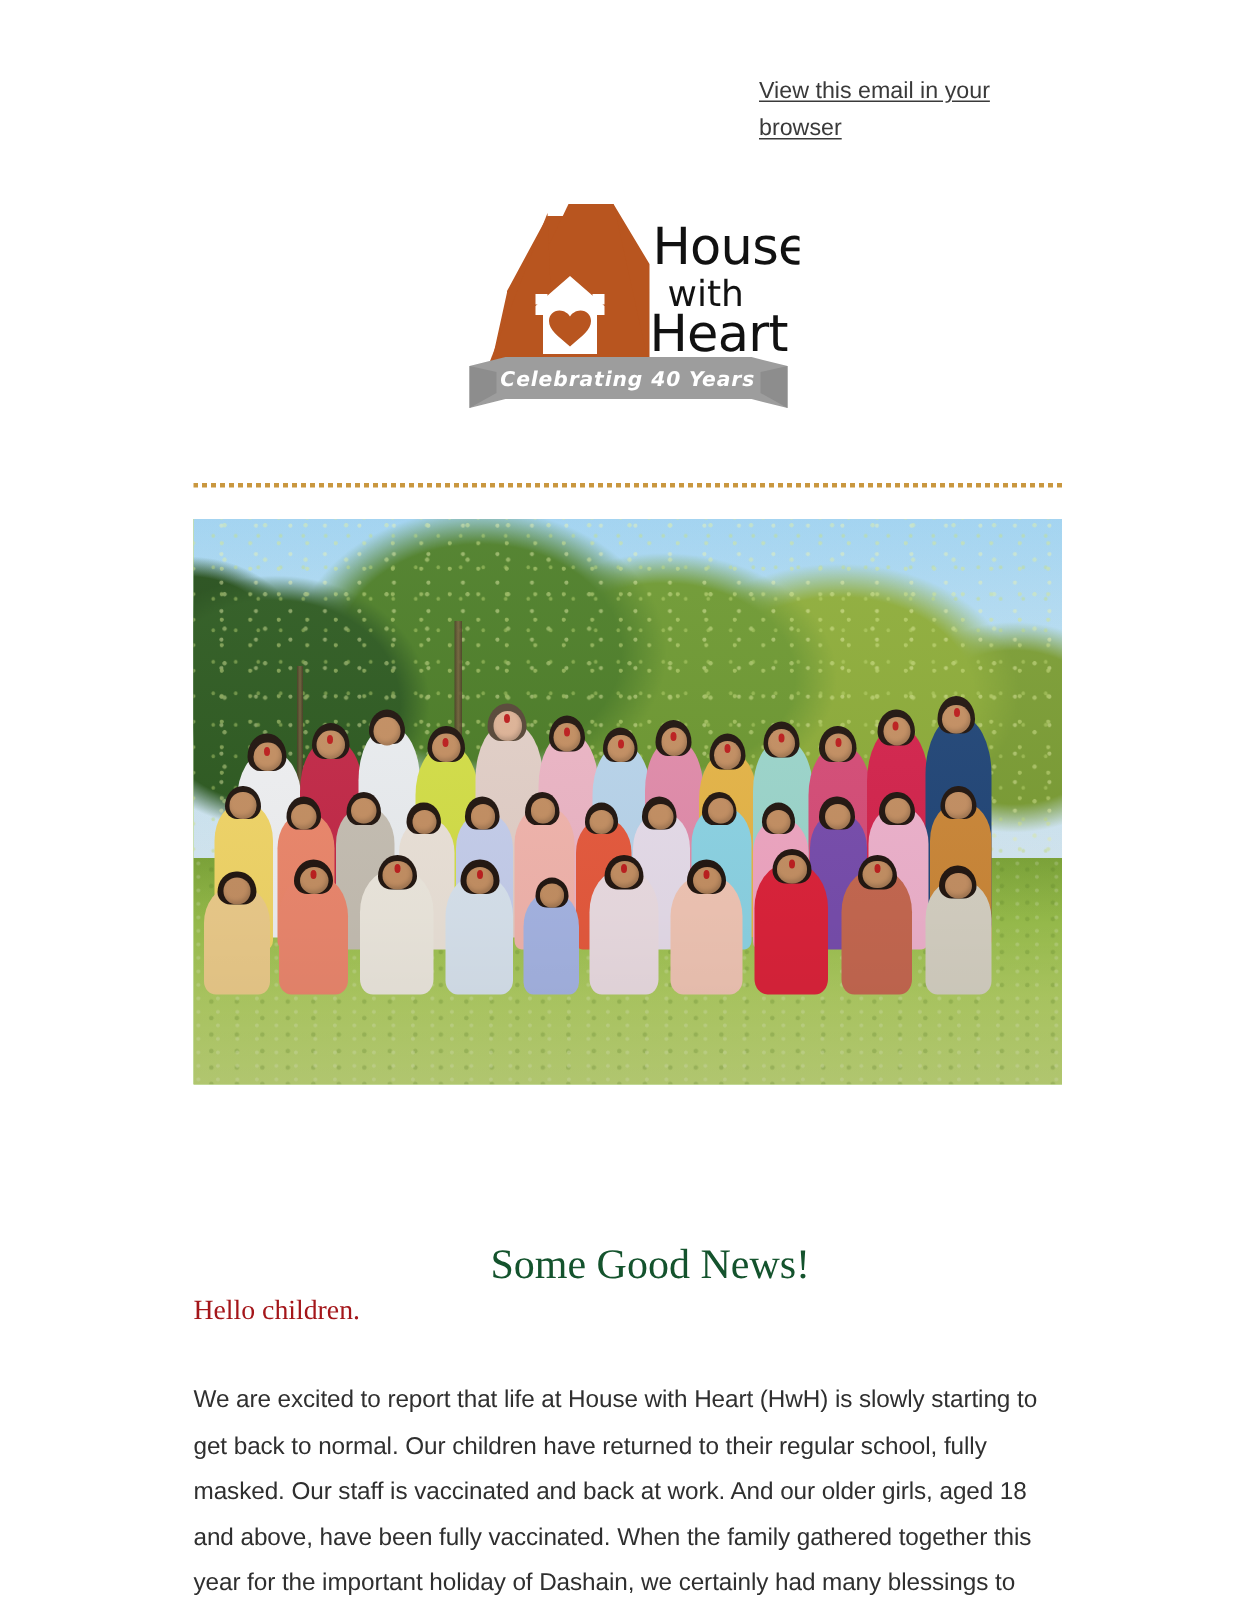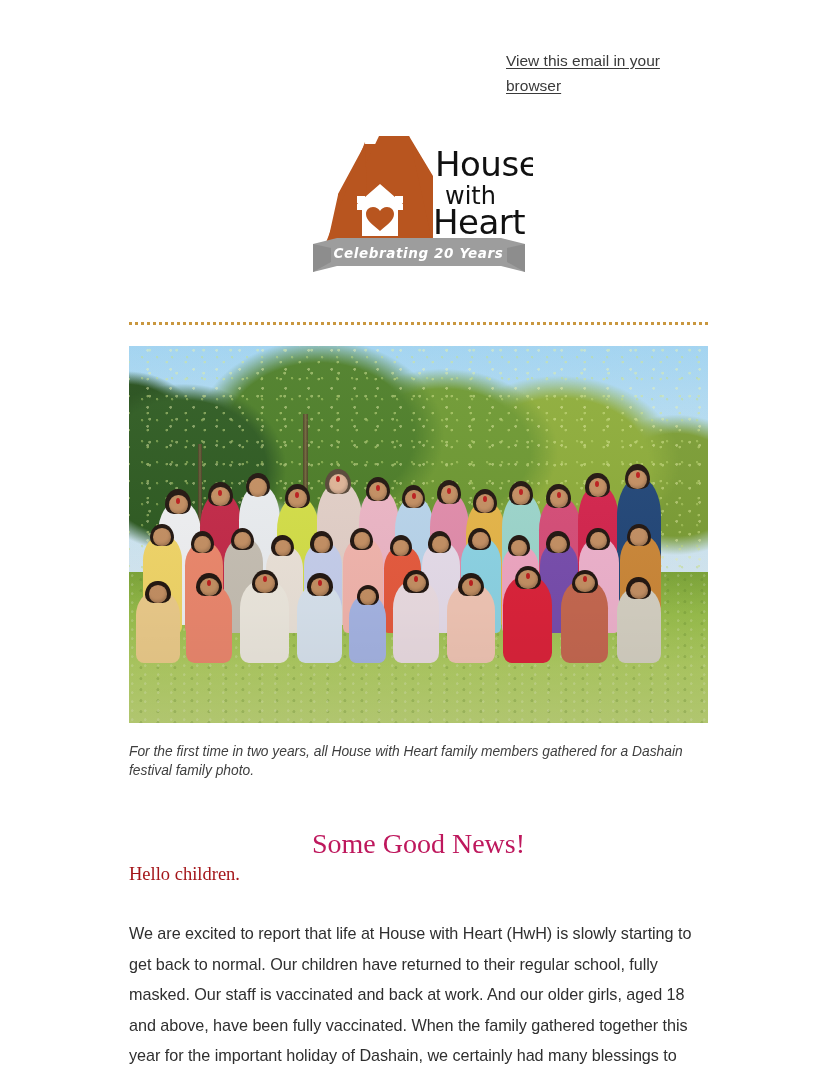--- a/index.html
+++ b/index.html
@@ -202,28 +202,28 @@
     font-family: "Liberation Sans", sans-serif;
     font-size: 13.8px;
     font-style: italic;
     line-height: 19px;
     color: #3f3f3f;
   }
 
   
   .headline {
     position: absolute;
-    left: 129px;
+    left: 144px;
     top: 808px;
     width: 579px;
     text-align: center;
     font-family: "Liberation Serif", serif;
     font-size: 28px;
     line-height: 34px;
-    color: #be185d;
+    color: #14532d;
     font-weight: 400;
   }
 
   
   .greeting {
     position: absolute;
     left: 129px;
     top: 862px;
     width: 579px;
     font-family: "Liberation Serif", serif;
@@ -271,21 +271,21 @@
                  C76 77 79 75 82 75 C86 75 89 78 89 82 C89 88 83 92 75 99 Z" fill="#b8551f"></path>
 
         <path d="M8 112 L32 106 L196 106 L220 112 L220 140 L196 134 L32 134 L8 140 Z" fill="#9d9d9d"></path>
         <path d="M8 112 L26 116 L26 130 L8 140 Z" fill="#8d8d8d"></path>
         <path d="M220 112 L202 116 L202 130 L220 140 Z" fill="#8d8d8d"></path>
 
         <text x="130" y="44" font-family="DejaVu Sans, sans-serif" font-size="34" fill="#111111" letter-spacing="-0.5">House</text>
         <text x="140" y="72" font-family="DejaVu Sans, sans-serif" font-size="24" fill="#111111">with</text>
         <text x="128" y="102" font-family="DejaVu Sans, sans-serif" font-size="34" fill="#111111" letter-spacing="-0.5">Heart</text>
       </svg>
-      <div class="logo-ribbon-text">Celebrating 20 Years</div>
+      <div class="logo-ribbon-text">Celebrating 40 Years</div>
     </div>
   </div>
 
   <div class="divider"></div>
 
   <div class="hero-photo">
     <div class="photo-canvas">
       <div class="sky"></div>
       <div class="canopy"></div>
       <div class="canopy-speckle"></div>
@@ -457,21 +457,20 @@
 
         <div class="person" style="left:84.2%;top:64%;width:7.6%;height:20%;border-radius:44% 44% 18% 18% / 34% 34% 12% 12%;background:#d9d4c6;"></div>
         <div class="hair" style="left:85.9%;top:61.3%;width:4.3%;height:5.9%;"></div>
         <div class="head" style="left:86.5%;top:62.5%;width:3.1%;height:4.6%;"></div>
       </div>
 
       <div class="photo-shade"></div>
     </div>
   </div>
 
-  <div class="caption">For the first time in two years, all House with Heart family members gathered for a Dashain festival family photo.</div>
 
   <h1 class="headline">Some Good News!</h1>
 
   <div class="greeting">Hello children.</div>
 
   <p class="body-copy">We are excited to report that life at House with Heart (HwH) is slowly starting to get back to normal. Our children have returned to their regular school, fully masked. Our staff is vaccinated and back at work. And our older girls, aged 18 and above, have been fully vaccinated. When the family gathered together this year for the important holiday of Dashain, we certainly had many blessings to</p>
 
 </div>
 
 </body></html>

